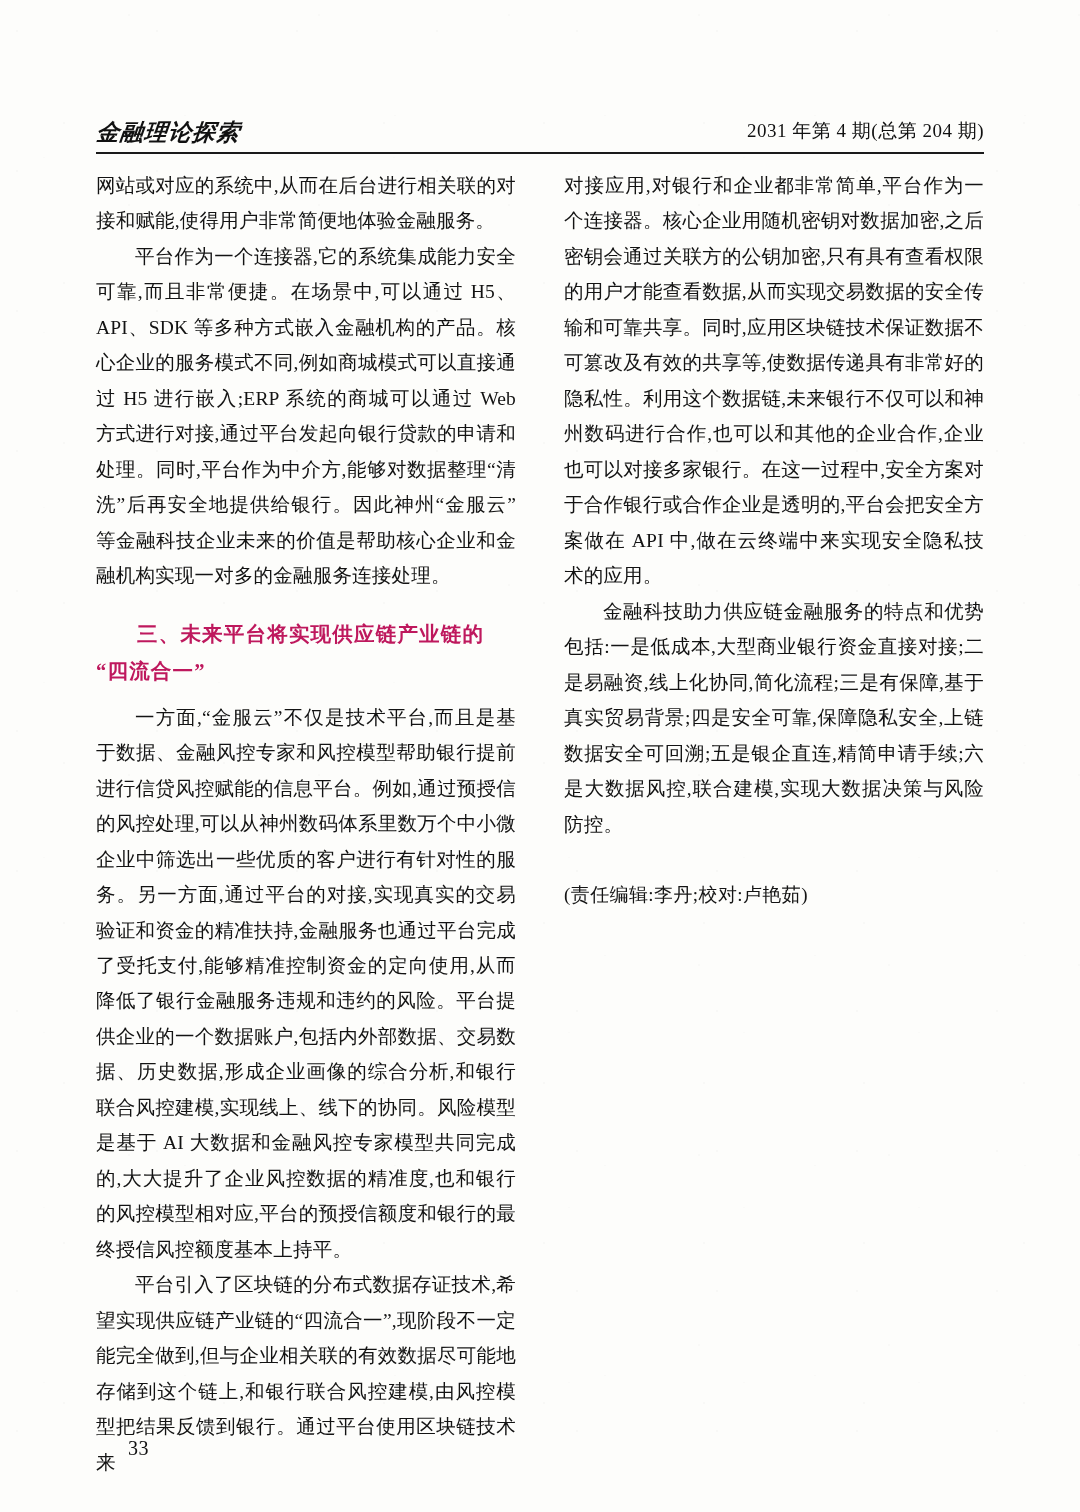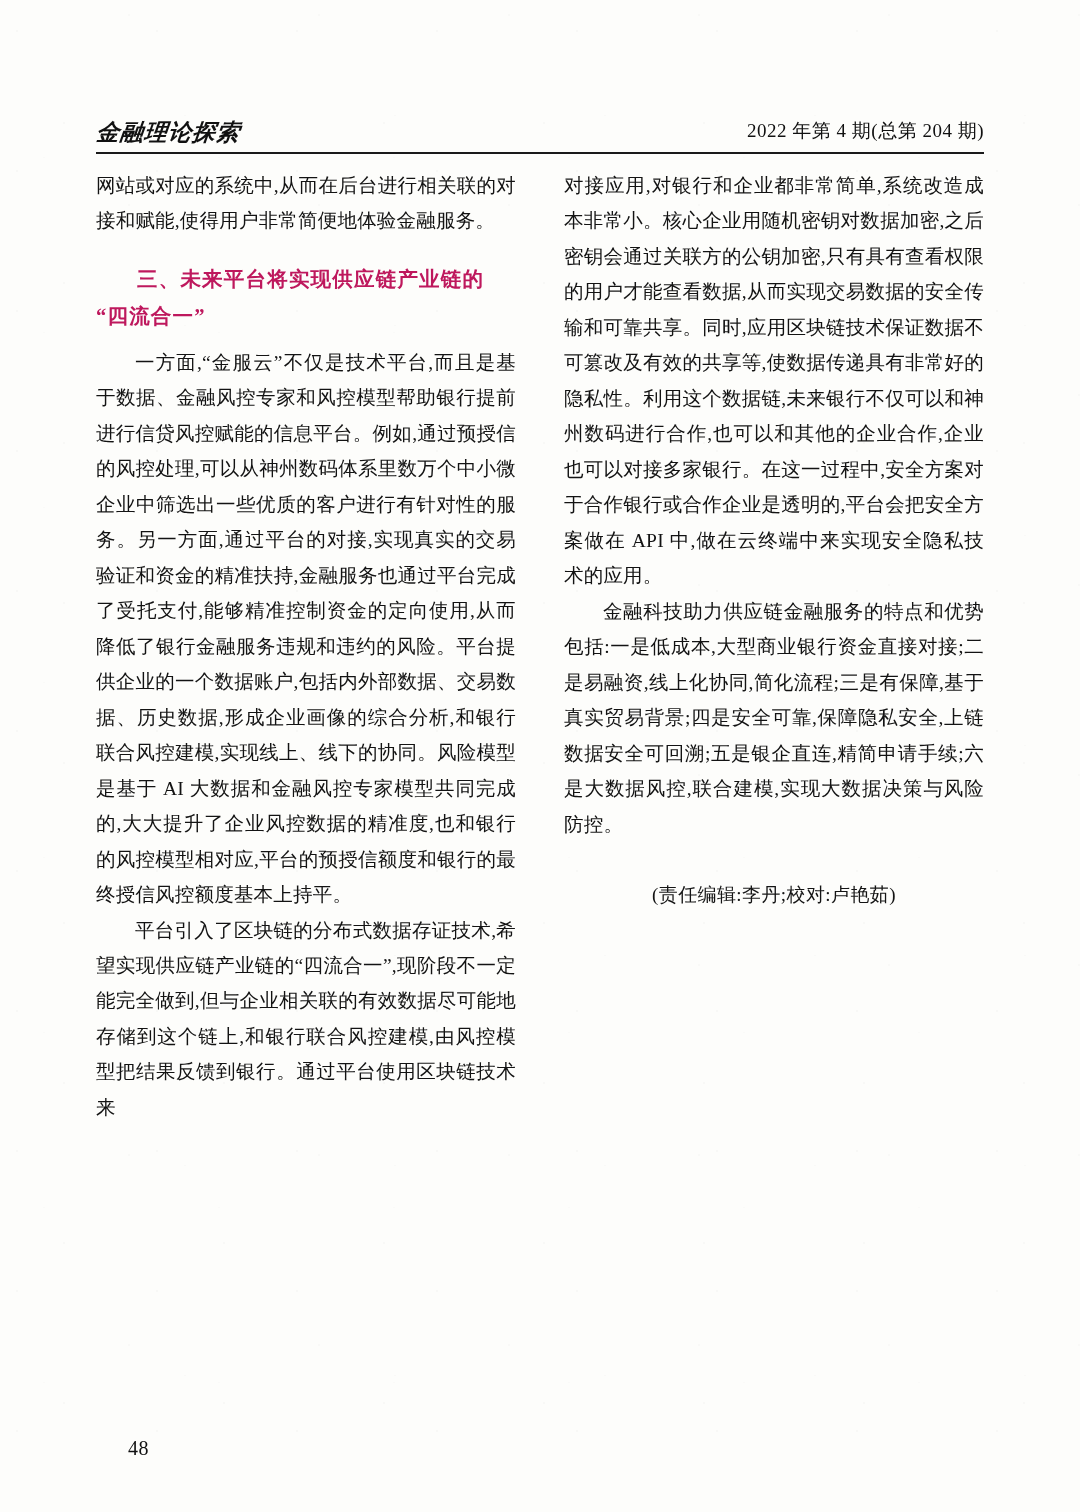--- a/index.html
+++ b/index.html
@@ -103,69 +103,70 @@
     line-height: 1.8;
     text-indent: 2em;
     letter-spacing: 1.2px;
     color: #be185d;
   }
   .para-block { margin-bottom: 0; }
 
   .closing {
     margin-top: 40px;
     font-size: 19px;
-    text-align: center;
+    text-align: left;
     letter-spacing: 0.4px;
   }
 
   
   .folio {
     position: absolute;
     left: 128px;
     bottom: 52px;
     font-size: 20px;
     letter-spacing: 0.5px;
     color: #111;
   }
 </style>
 </head>
 <body>
 
 <div class="page">
 
   <div class="header">
     <div class="journal-name">金融理论探索</div>
-    <div class="issue-info">2022 年第 4 期(总第 204 期)</div>
+    <div class="issue-info">2031 年第 4 期(总第 204 期)</div>
   </div>
   <div class="header-rule"></div>
 
   <div class="columns">
 
     <div class="col">
       <div class="para-block">
         <p>网站或对应的系统中,从而在后台进行相关联的对接和赋能,使得用户非常简便地体验金融服务。</p>
+        <p class="indent">平台作为一个连接器,它的系统集成能力安全可靠,而且非常便捷。在场景中,可以通过 H5、API、SDK 等多种方式嵌入金融机构的产品。核心企业的服务模式不同,例如商城模式可以直接通过 H5 进行嵌入;ERP 系统的商城可以通过 Web 方式进行对接,通过平台发起向银行贷款的申请和处理。同时,平台作为中介方,能够对数据整理“清洗”后再安全地提供给银行。因此神州“金服云”等金融科技企业未来的价值是帮助核心企业和金融机构实现一对多的金融服务连接处理。</p>
       </div>
 
       <h2 class="section">三、未来平台将实现供应链产业链的“四流合一”</h2>
 
       <div class="para-block">
         <p class="indent">一方面,“金服云”不仅是技术平台,而且是基于数据、金融风控专家和风控模型帮助银行提前进行信贷风控赋能的信息平台。例如,通过预授信的风控处理,可以从神州数码体系里数万个中小微企业中筛选出一些优质的客户进行有针对性的服务。另一方面,通过平台的对接,实现真实的交易验证和资金的精准扶持,金融服务也通过平台完成了受托支付,能够精准控制资金的定向使用,从而降低了银行金融服务违规和违约的风险。平台提供企业的一个数据账户,包括内外部数据、交易数据、历史数据,形成企业画像的综合分析,和银行联合风控建模,实现线上、线下的协同。风险模型是基于 AI 大数据和金融风控专家模型共同完成的,大大提升了企业风控数据的精准度,也和银行的风控模型相对应,平台的预授信额度和银行的最终授信风控额度基本上持平。</p>
         <p class="indent">平台引入了区块链的分布式数据存证技术,希望实现供应链产业链的“四流合一”,现阶段不一定能完全做到,但与企业相关联的有效数据尽可能地存储到这个链上,和银行联合风控建模,由风控模型把结果反馈到银行。通过平台使用区块链技术来</p>
       </div>
     </div>
 
     <div class="col">
       <div class="para-block">
-        <p>对接应用,对银行和企业都非常简单,系统改造成本非常小。核心企业用随机密钥对数据加密,之后密钥会通过关联方的公钥加密,只有具有查看权限的用户才能查看数据,从而实现交易数据的安全传输和可靠共享。同时,应用区块链技术保证数据不可篡改及有效的共享等,使数据传递具有非常好的隐私性。利用这个数据链,未来银行不仅可以和神州数码进行合作,也可以和其他的企业合作,企业也可以对接多家银行。在这一过程中,安全方案对于合作银行或合作企业是透明的,平台会把安全方案做在 API 中,做在云终端中来实现安全隐私技术的应用。</p>
+        <p>对接应用,对银行和企业都非常简单,平台作为一个连接器。核心企业用随机密钥对数据加密,之后密钥会通过关联方的公钥加密,只有具有查看权限的用户才能查看数据,从而实现交易数据的安全传输和可靠共享。同时,应用区块链技术保证数据不可篡改及有效的共享等,使数据传递具有非常好的隐私性。利用这个数据链,未来银行不仅可以和神州数码进行合作,也可以和其他的企业合作,企业也可以对接多家银行。在这一过程中,安全方案对于合作银行或合作企业是透明的,平台会把安全方案做在 API 中,做在云终端中来实现安全隐私技术的应用。</p>
       </div>
 
 
       <div class="para-block">
         <p class="indent">金融科技助力供应链金融服务的特点和优势包括:一是低成本,大型商业银行资金直接对接;二是易融资,线上化协同,简化流程;三是有保障,基于真实贸易背景;四是安全可靠,保障隐私安全,上链数据安全可回溯;五是银企直连,精简申请手续;六是大数据风控,联合建模,实现大数据决策与风险防控。</p>
       </div>
 
       <div class="closing">(责任编辑:李丹;校对:卢艳茹)</div>
     </div>
 
   </div>
 
-  <div class="folio">48</div>
+  <div class="folio">33</div>
 </div>
 
 </body></html>

